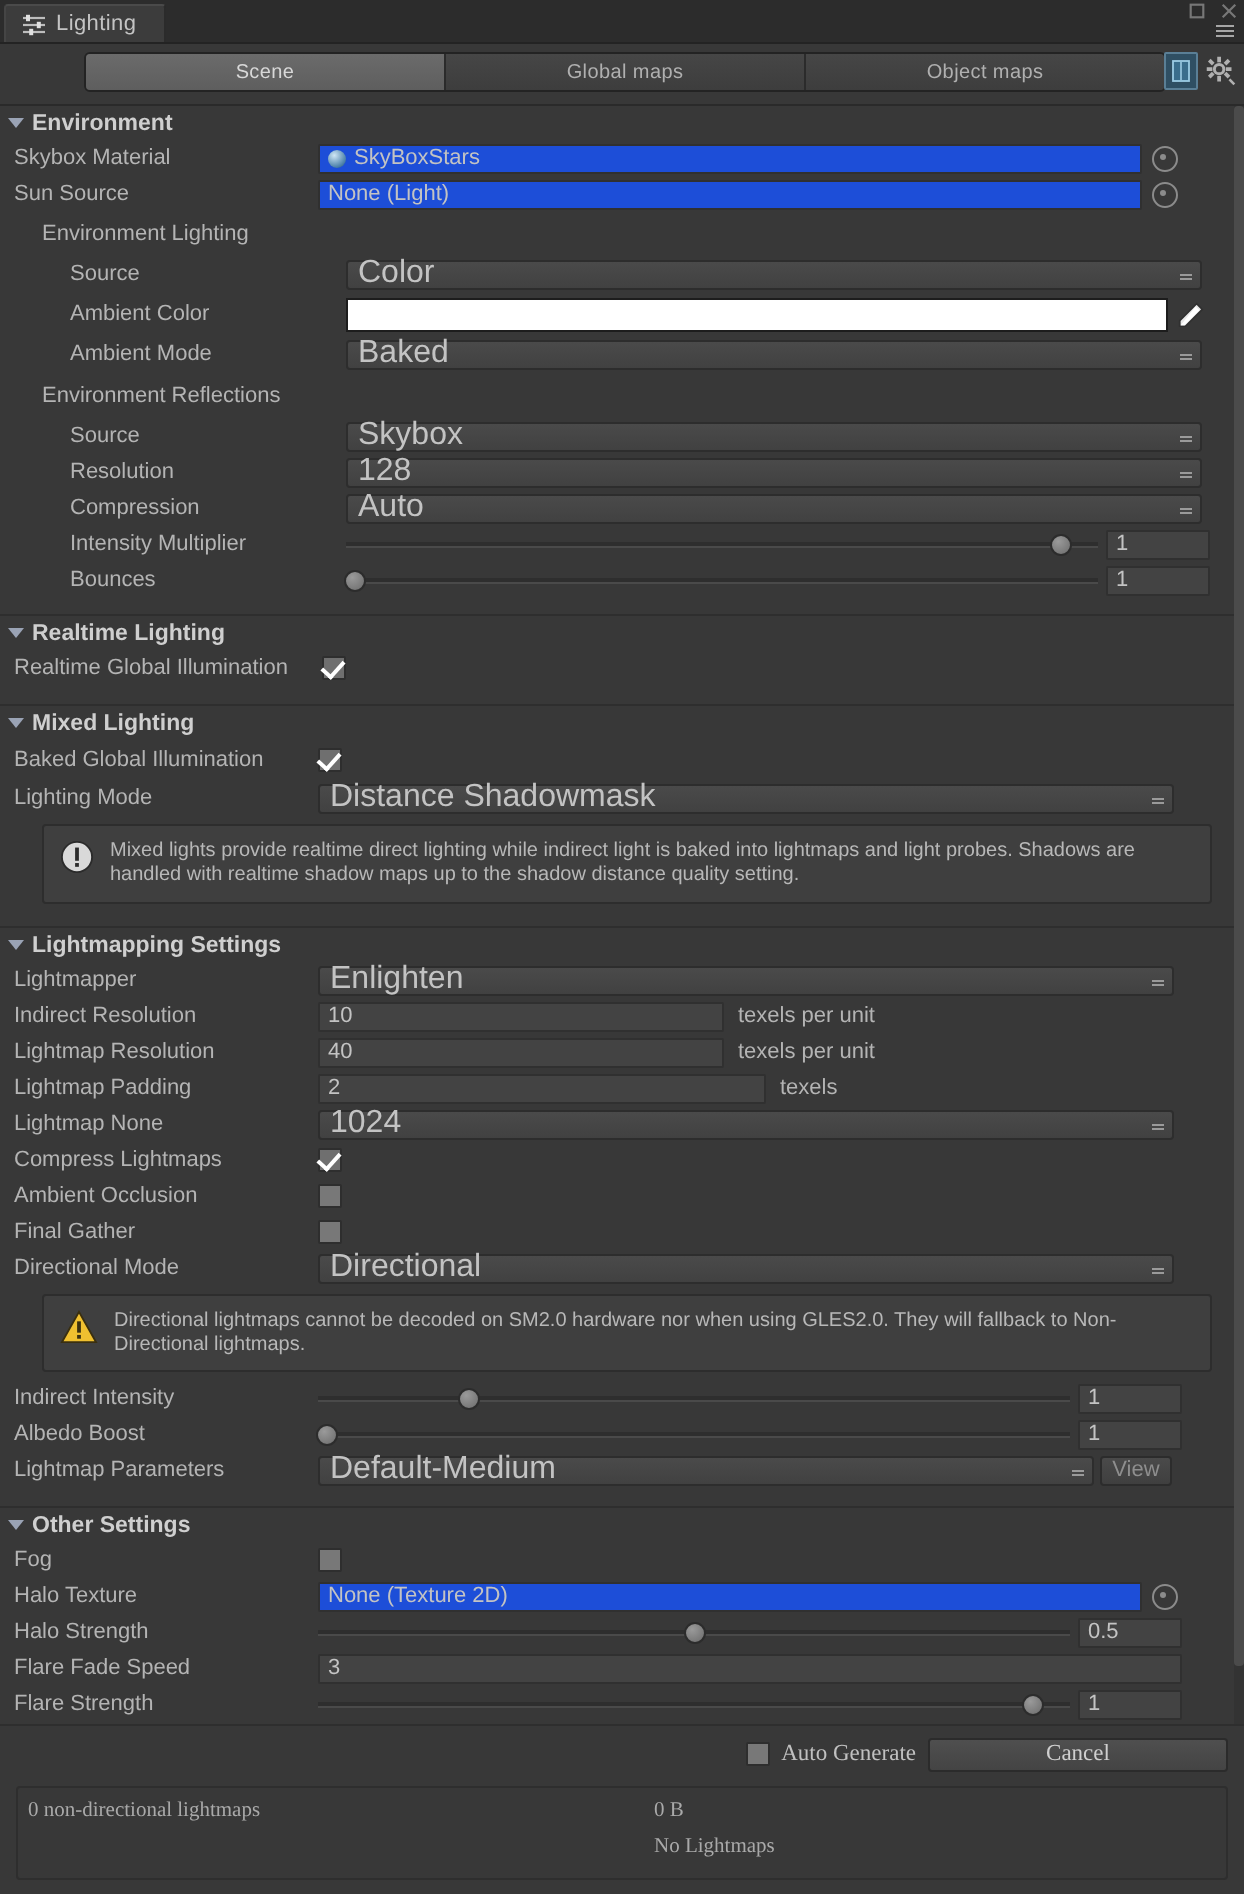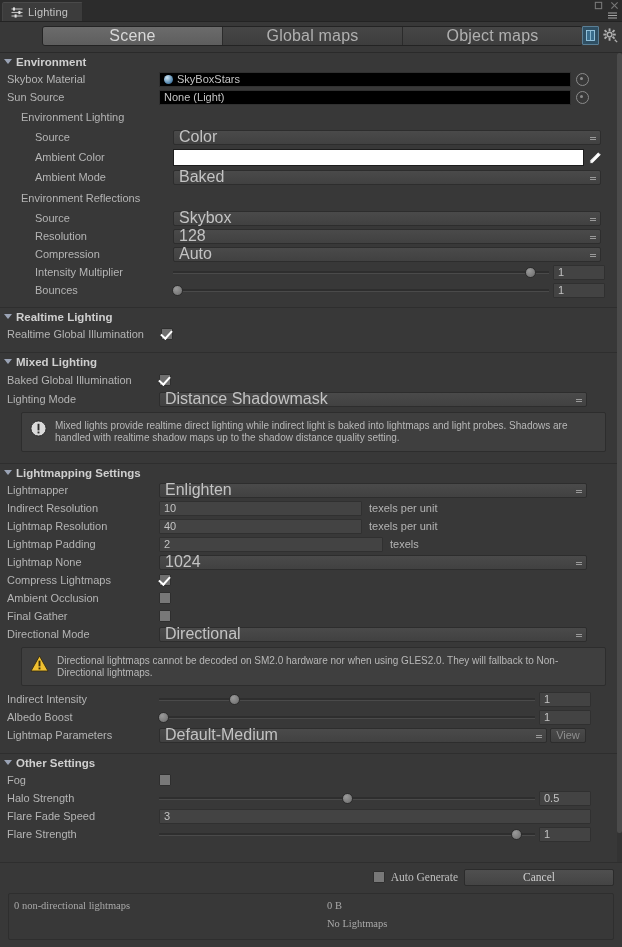--- a/index.html
+++ b/index.html
@@ -87,21 +87,21 @@
     border: 1px solid #232323;
     border-radius: 3px;
     overflow: hidden;
     box-sizing: border-box;
   }
   .modetab {
     flex: 1;
     display: flex;
     align-items: center;
     justify-content: center;
-    font-size: 16px;
+    font-size: 10px;
     color: #b0b0b0;
     background: linear-gradient(#464646, #3d3d3d);
     border-right: 1px solid #2b2b2b;
     cursor: default;
     letter-spacing: .2px;
   }
   .modetab:last-child { border-right: none; }
   .modetab.active {
     background: linear-gradient(#6b6b6b, #5e5e5e);
     color: #d8d8d8;
@@ -162,21 +162,21 @@
   .row .lbl {
     color: #b4b4b4;
     font-size: 11px;
     white-space: nowrap;
     overflow: hidden;
   }
   .lbl.l1 { margin-left: 7px; width: 152px; }
   .lbl.l2 { margin-left: 35px; width: 138px; }
   .lbl.group { margin-left: 21px; color: #b4b4b4; }
   .objfield {
-    background: #000000;
+    background: #1d4ed8;
     border: 1px solid #303030;
     border-radius: 1px;
     color: #c3c3c3;
     font-size: 11px;
     display: flex;
     align-items: center;
     padding: 0 4px;
     height: 15px;
     box-sizing: border-box;
   }
@@ -698,20 +698,27 @@
     <div class="sect-hdr">
       <span class="tri"></span>
       <span>Other Settings</span>
     </div>
 
     <div class="row">
       <span class="lbl l1">Fog</span>
       <span class="checkbox off"></span>
     </div>
 
+    <div class="row">
+      <span class="lbl l1">Halo Texture</span>
+      <div class="objfield" style="width:412px">
+        <span>None (Texture 2D)</span>
+      </div>
+      <span class="obj-pick"></span>
+    </div>
 
     <div class="row">
       <span class="lbl l1">Halo Strength</span>
       <div class="slider" style="width:376px">
         <span class="track"></span>
         <span class="thumb" style="left:50%"></span>
       </div>
       <div class="numfield" style="width:52px;margin-left:4px">
         <span>0.5</span>
       </div>

